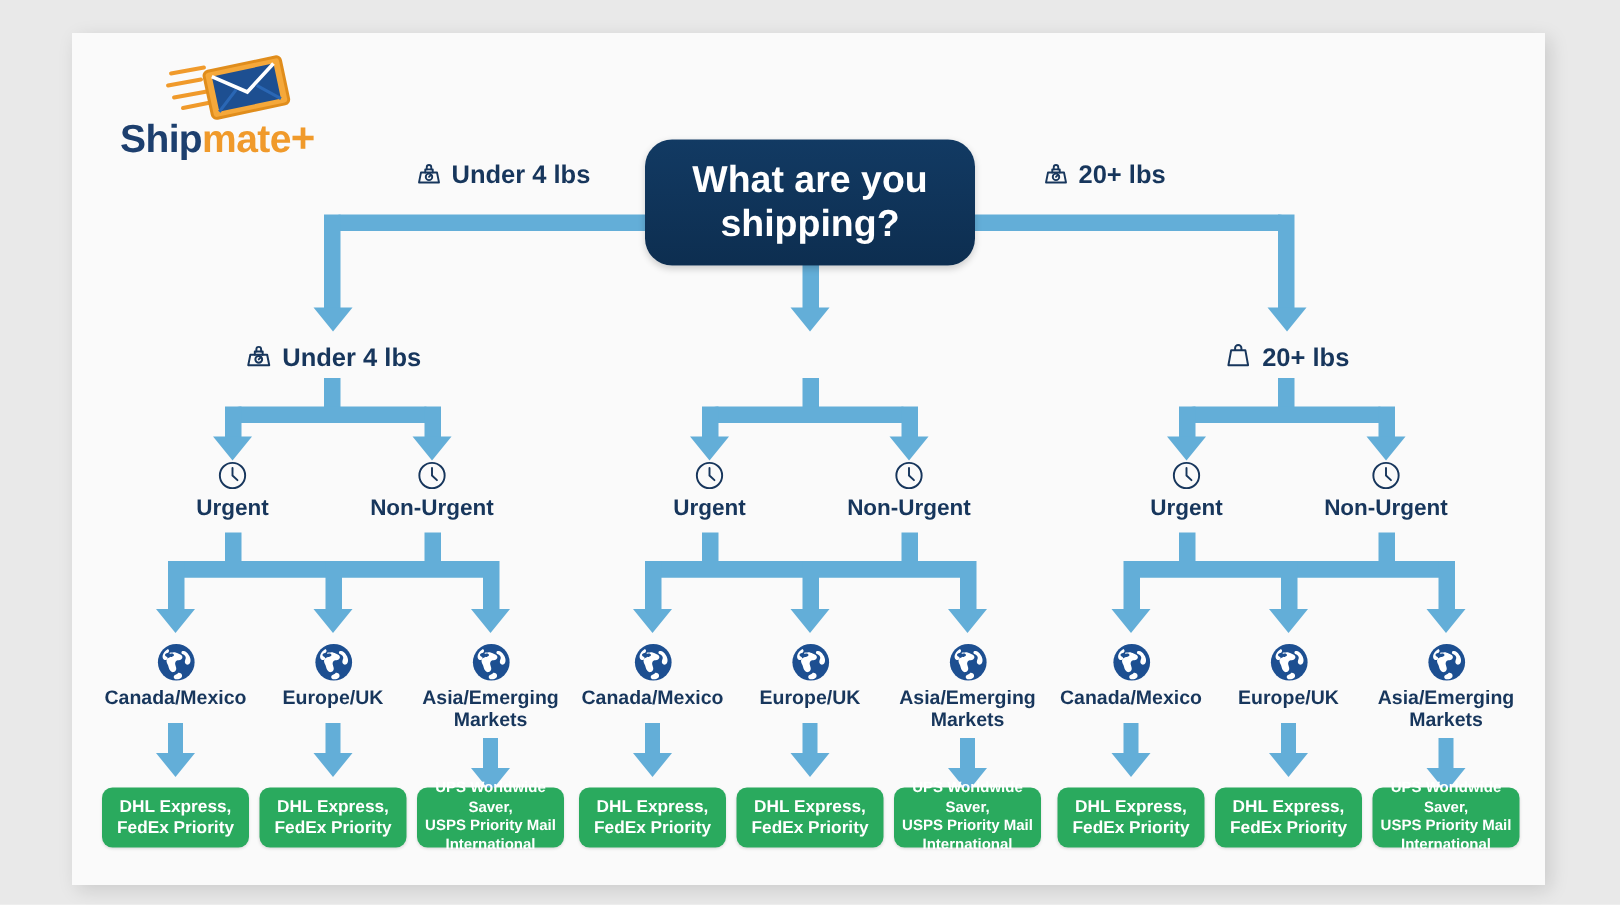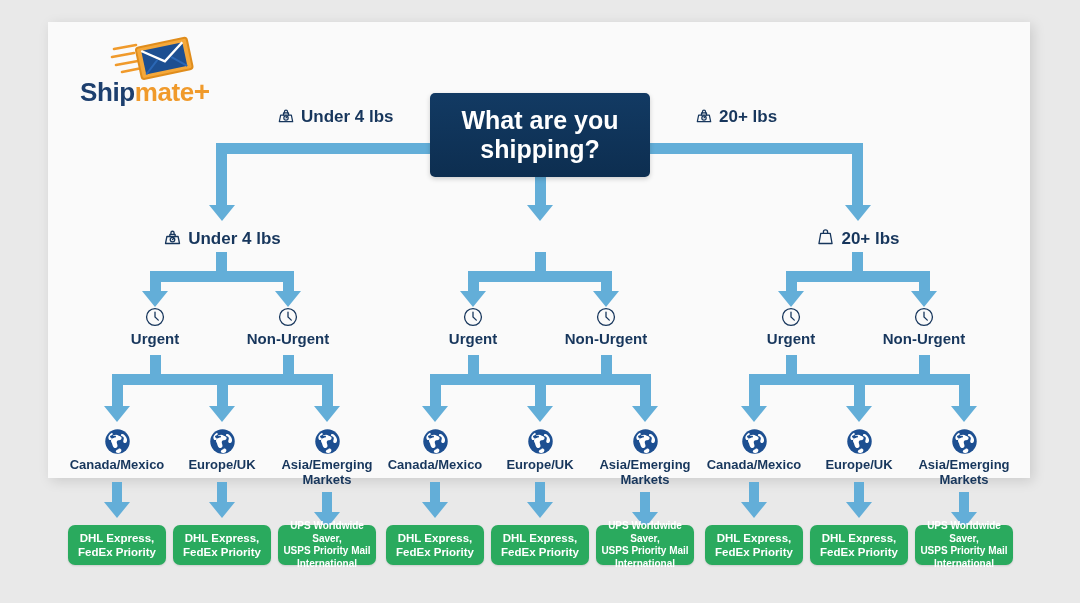--- a/index.html
+++ b/index.html
@@ -8,21 +8,21 @@
     background: #e9e9e9;
     font-family: "Liberation Sans", sans-serif;
     overflow: hidden;
   }
   #stage { position: relative; width: 1080px; height: 603px; }
 
   
   .card {
     position: absolute;
     left: 48px; top: 22px;
-    width: 982px; height: 456px;
+    width: 982px; height: 568px;
     background: #fafafa;
     box-shadow: 3px 3px 12px rgba(0,0,0,.13);
   }
   .card-inner { position: absolute; inset: 0; }
 
   
   .logo { position: absolute; left: 32px; top: 14px; width: 170px; height: 76px; }
   .logo-mark { position: absolute; left: 30px; top: 0px; width: 86px; height: 44px; }
   .logo-word {
     position: absolute; left: 0px; top: 40px;
@@ -32,21 +32,21 @@
   .w-ship { color: #1d3f6e; }
   .w-mate { color: #f09a2b; }
   .w-plus { color: #f09a2b; font-size: 28px; }
 
   
   .qbox {
     position: absolute;
     left: 382px; top: 71px;
     width: 220px; height: 84px;
     background: linear-gradient(180deg,#123a63 0%,#0d2e50 100%);
-    border-radius: 5px;
+    border-radius: 18px;
     color: #ffffff;
     display: flex; align-items: center; justify-content: center;
     text-align: center;
     font-size: 25px; font-weight: bold; line-height: 1.18;
     box-shadow: 0 2px 5px rgba(0,0,0,.18);
     z-index: 6;
   }
 
   
   .bar  { position: absolute; background: #63aed8; z-index: 1; }

